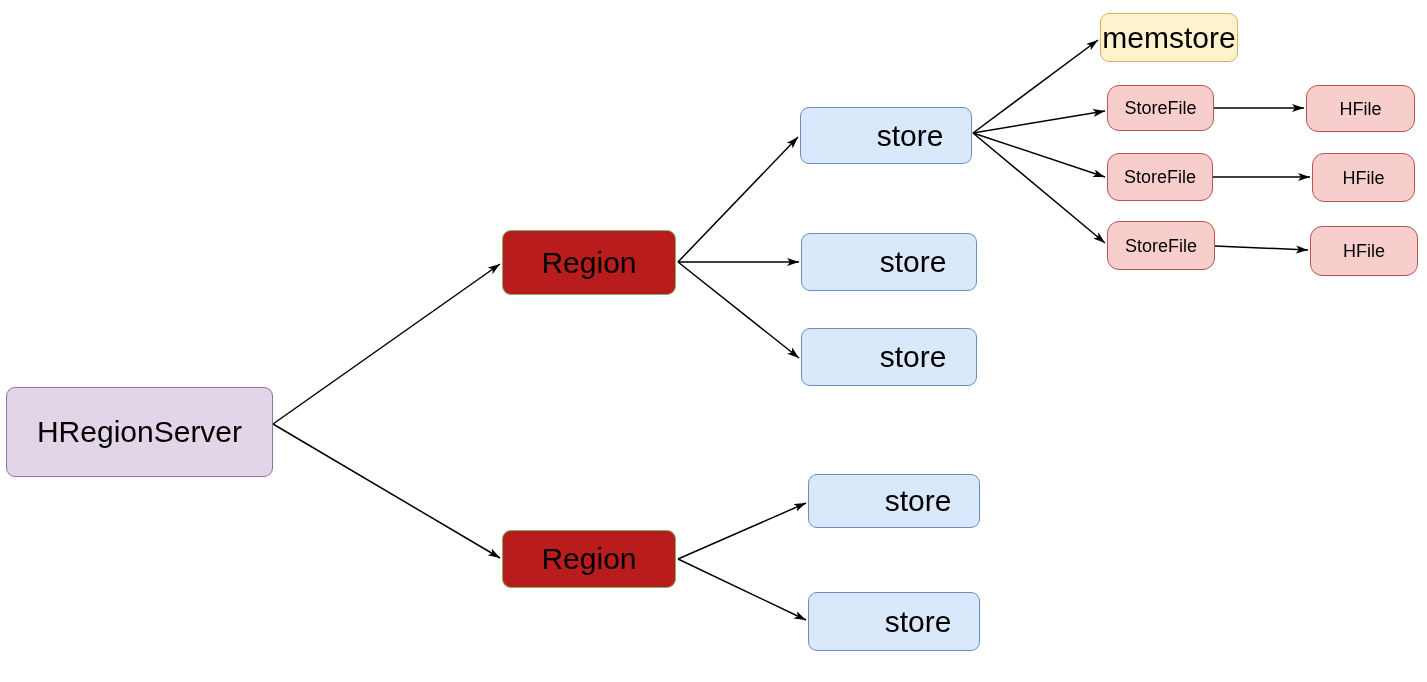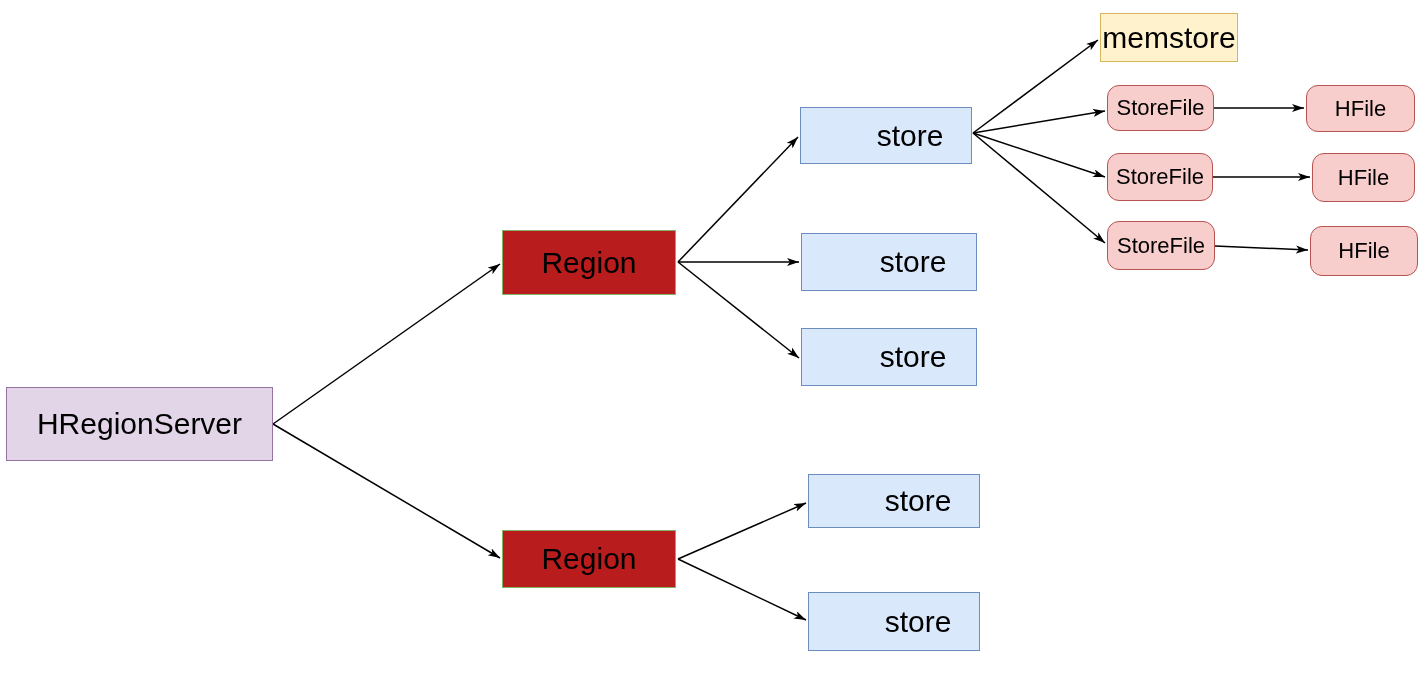--- a/index.html
+++ b/index.html
@@ -34,31 +34,31 @@
     box-sizing: border-box;
     border: 1px solid #000;
     text-align: center;
     cursor: default;
   }
   .node .label {
     color: #000000;
     white-space: nowrap;
     line-height: 1;
   }
-  .big   { font-size: 30px; }
-  .small { font-size: 22px; }
+  .big   { font-size: 30px; border-radius: 9px; }
+  .small { font-size: 18px; }
 
   .server   { background: #e1d5e7; border-color: #9673a6; }
   .region   { background: #b91c1c; border-color: #82b366; }
   .store    { background: #dae8fc; border-color: #6c8ebf; padding-left: 48px; }
   .memstore { background: #fff2cc; border-color: #d6b656; }
   .file     { background: #f8cecc; border-color: #b85450; border-radius: 12px; }
 
   
-  #n-hregionserver { left: 6px;    top: 387px; width: 267px; height: 74px; }
+  #n-hregionserver { left: 6px;    top: 387px; width: 267px; height: 90px; }
   #n-region1       { left: 502px;  top: 230px; width: 174px; height: 65px; }
   #n-region2       { left: 502px;  top: 530px; width: 174px; height: 58px; }
   #n-store1        { left: 800px;  top: 107px; width: 172px; height: 57px; }
   #n-store2        { left: 801px;  top: 233px; width: 176px; height: 58px; }
   #n-store3        { left: 801px;  top: 328px; width: 176px; height: 58px; }
   #n-store4        { left: 808px;  top: 474px; width: 172px; height: 54px; }
   #n-store5        { left: 808px;  top: 592px; width: 172px; height: 59px; }
   #n-memstore      { left: 1100px; top: 13px;  width: 138px; height: 49px; }
   #n-storefile1    { left: 1107px; top: 85px;  width: 107px; height: 46px; }
   #n-storefile2    { left: 1107px; top: 153px; width: 106px; height: 48px; }

